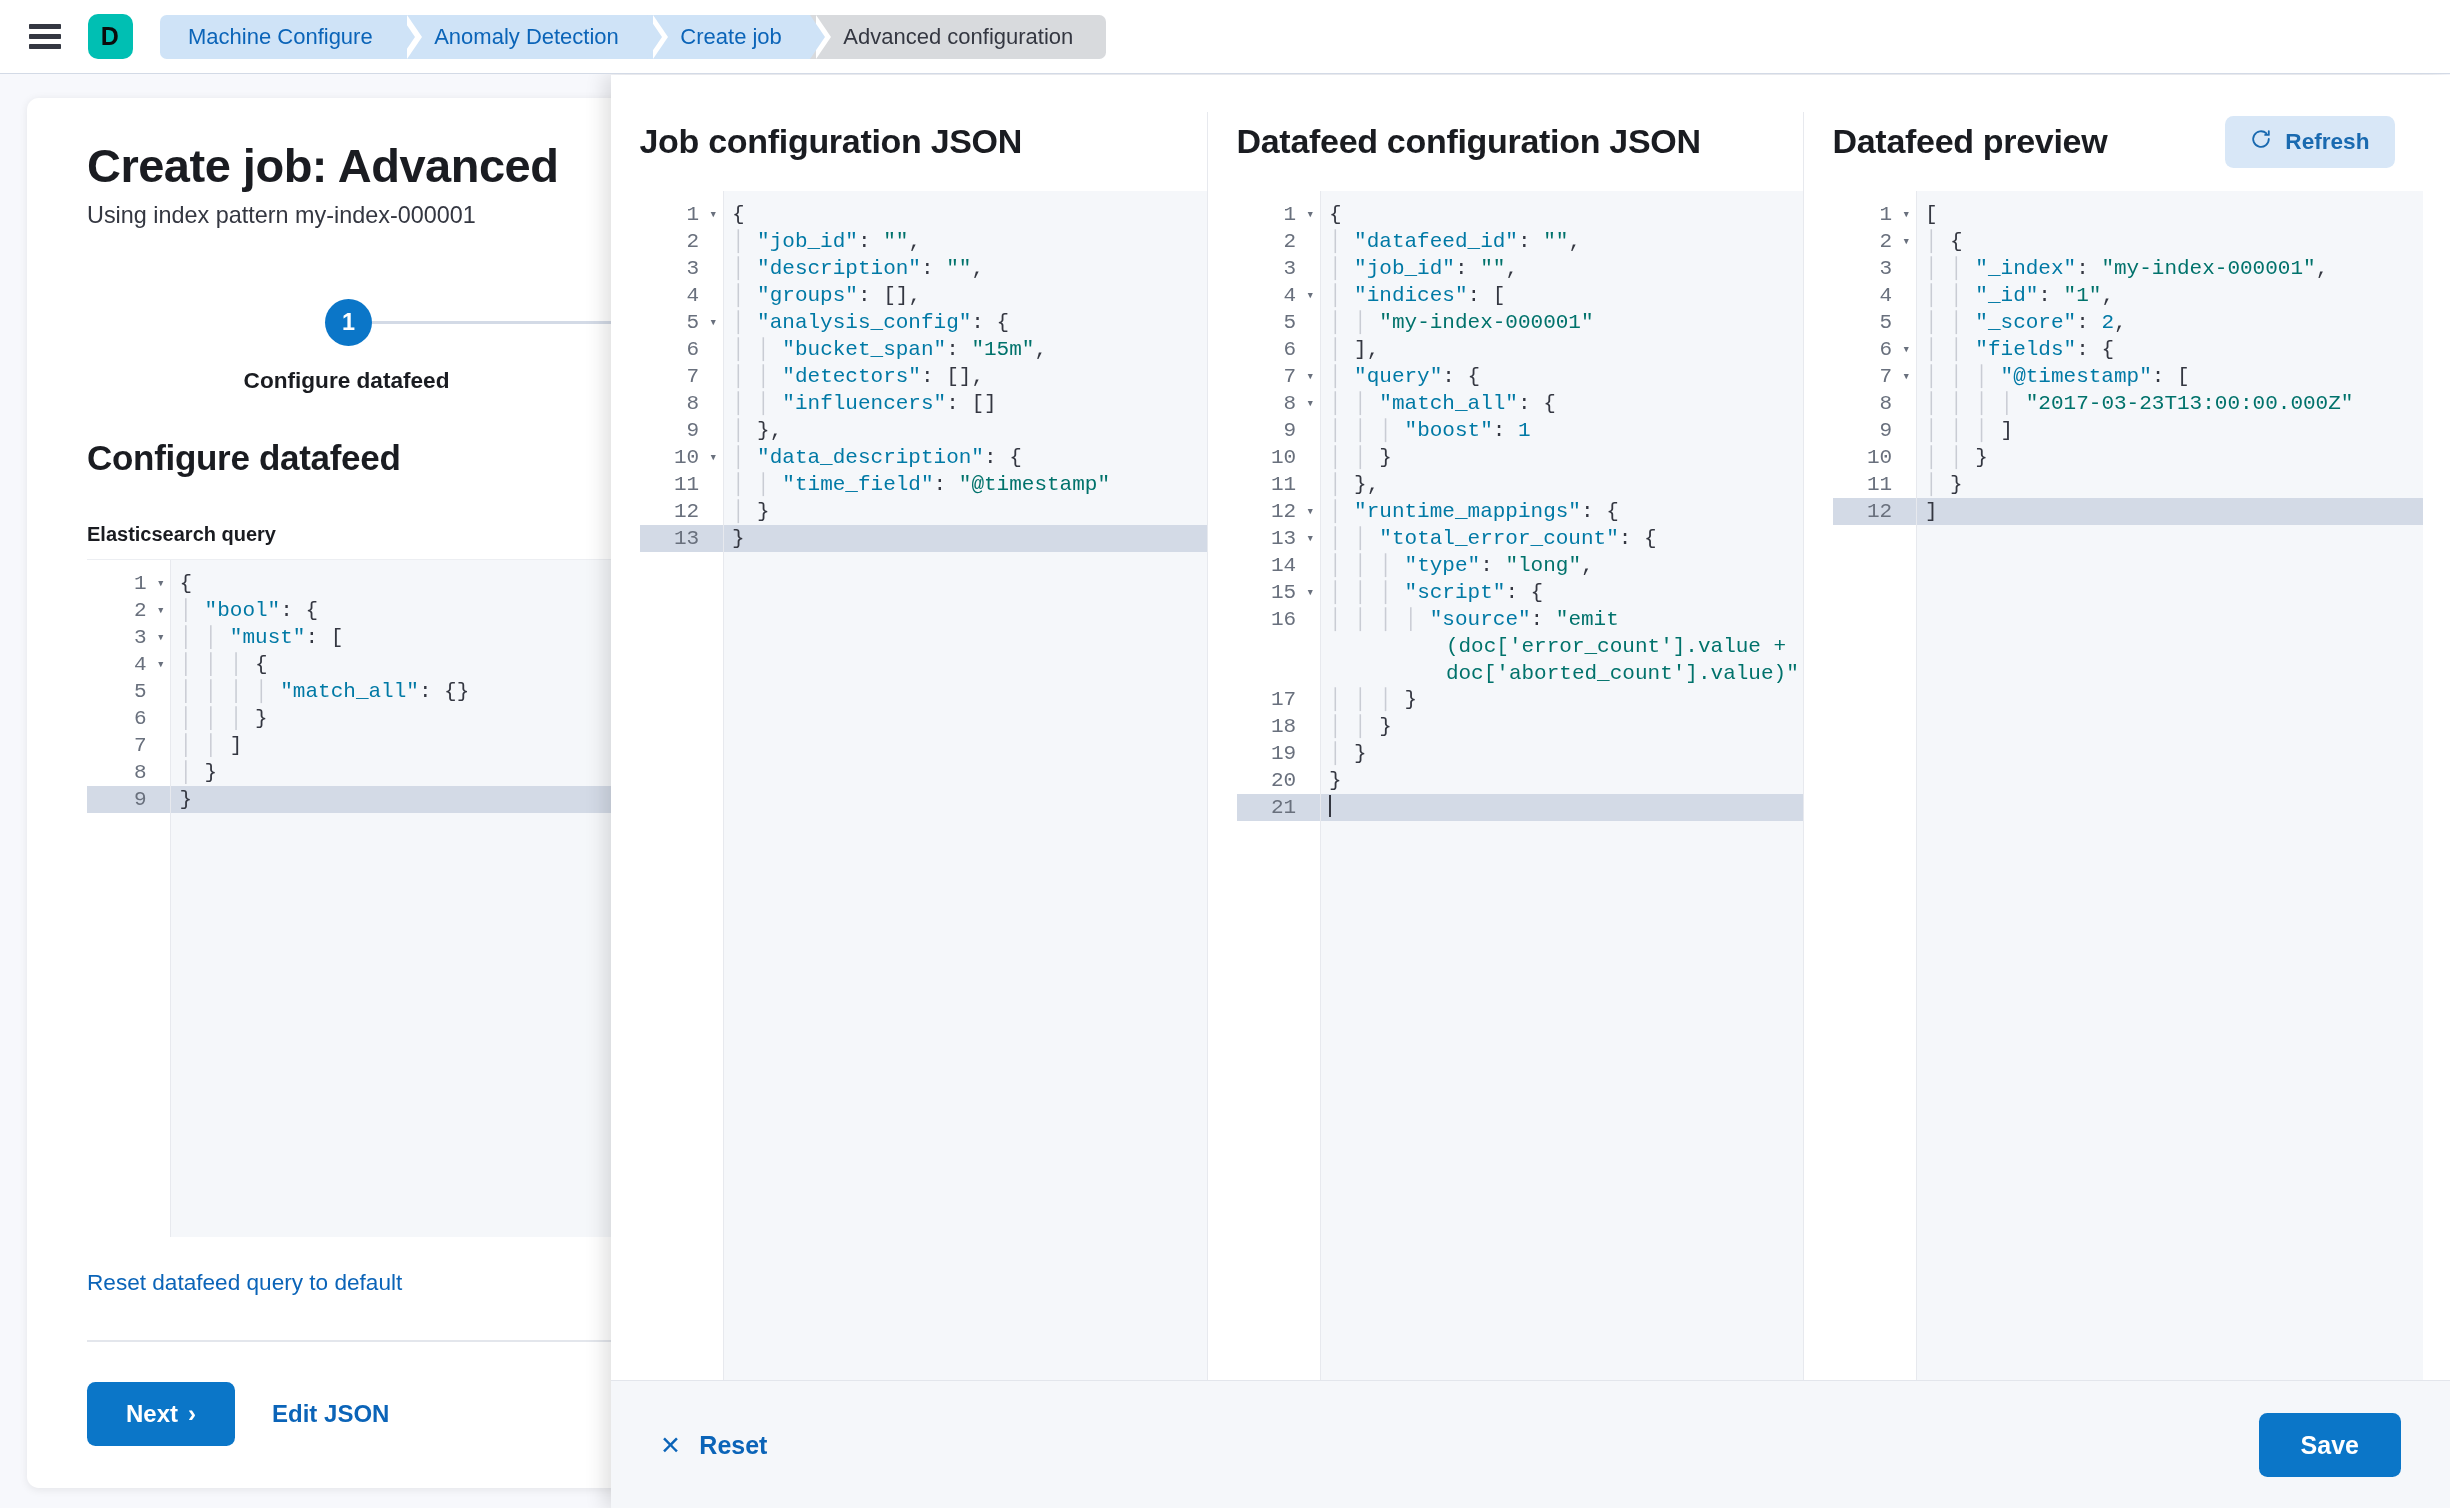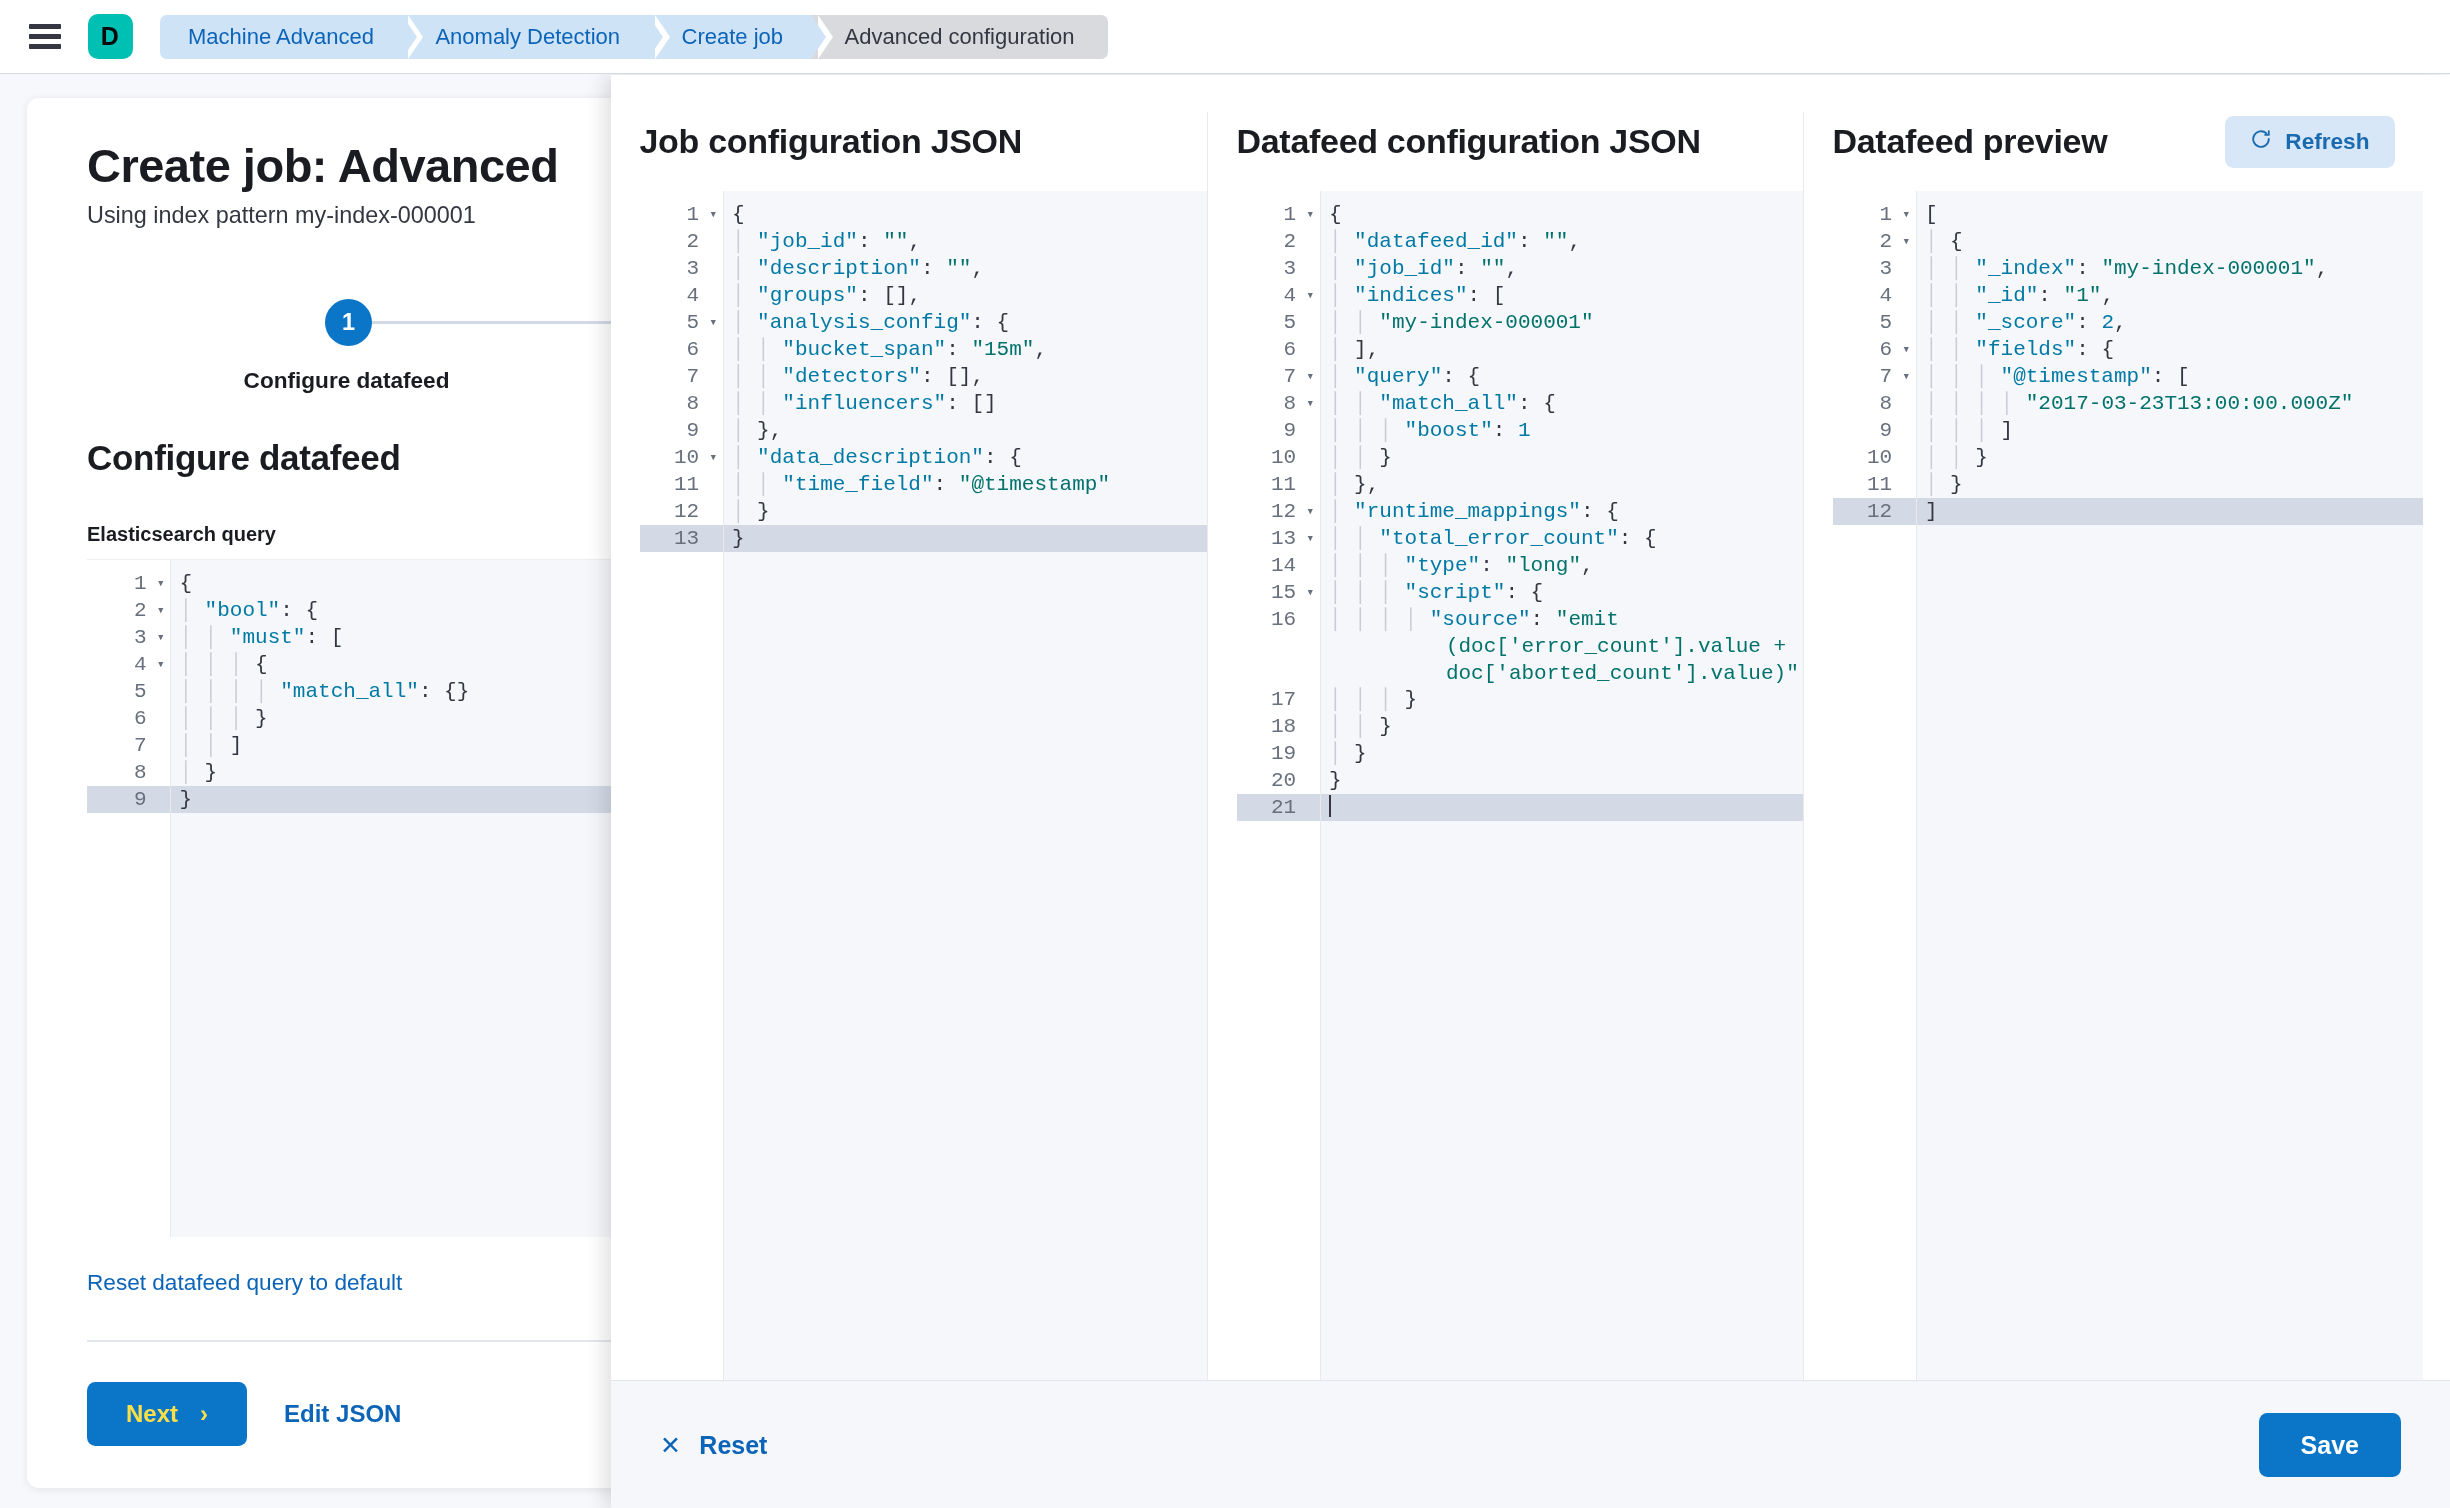--- a/index.html
+++ b/index.html
@@ -179,24 +179,24 @@
   #query-editor .gutter .ln { height: 27px; }
   #query-editor .code .row { height: 27px; }
   #query-editor .code { background: #f5f7fa; }
 
   #reset-link {
     margin-top: 33px; font-size: 22.6px; color: #0b64b8; cursor: pointer;
   }
   #wizard-divider { margin-top: 44px; height: 1.7px; background: #e3e6ec; width: 1072px;}
   #wizard-actions { margin-top: 40px; display: flex; align-items: center; gap: 37px;}
   #next-btn {
-    background:#0b76c8; color:#fde047; border:none; border-radius: 8.4px;
+    background:#0b76c8; color:#ffffff; border:none; border-radius: 8.4px;
     height: 64px; padding: 0 39px;
     font-size: 24px; font-weight: 700;
-    display:flex; align-items:center; gap: 22px;
+    display:flex; align-items:center; gap: 10px;
     font-family:"Liberation Sans", sans-serif; cursor:pointer;
   }
   #edit-json-btn {
     background:none;border:none; color:#0b64b8;
     font-size:24px; font-weight:700; cursor:pointer;
     font-family:"Liberation Sans", sans-serif;
   }
 
   
   #flyout {
@@ -269,21 +269,21 @@
 <body>
 
 <div id="top-bar">
   <div id="hamburger">
     <span></span>
       <span></span>
       <span></span>
   </div>
   <div id="app-logo">D</div>
   <div id="breadcrumbs">
-      <div class="crumb">Machine Advanced</div>
+      <div class="crumb">Machine Configure</div>
       <div class="crumb">Anomaly Detection</div>
       <div class="crumb">Create job</div>
       <div class="crumb last">Advanced configuration</div>
     </div>
 </div>
 
 <div id="page-bg">
   <div id="wizard-card">
     <div id="page-title">Create job: Advanced</div>
     <div id="page-subtitle">Using index pattern my-index-000001</div>

